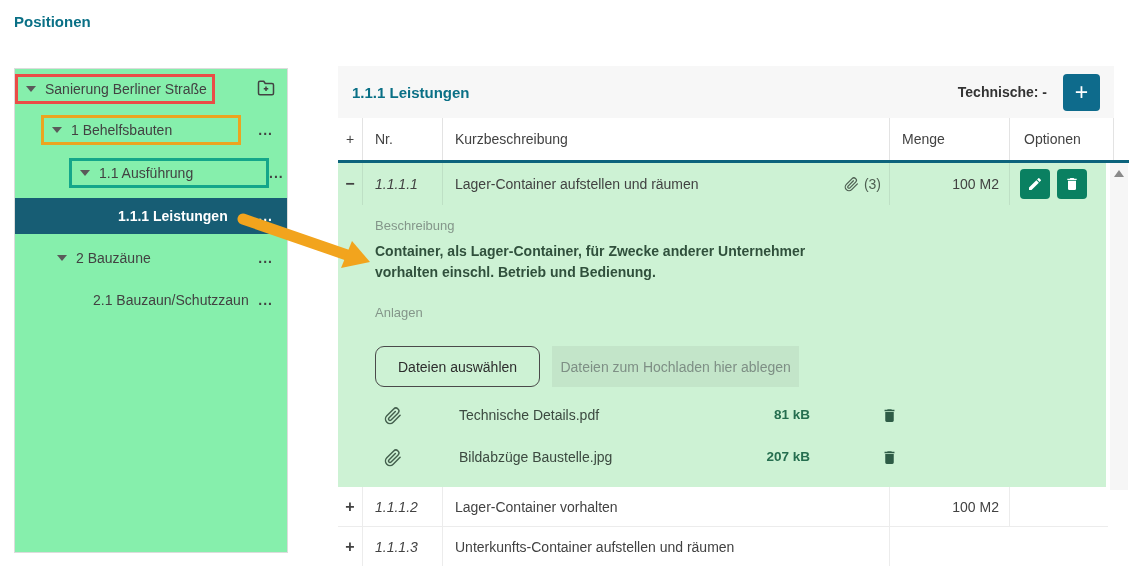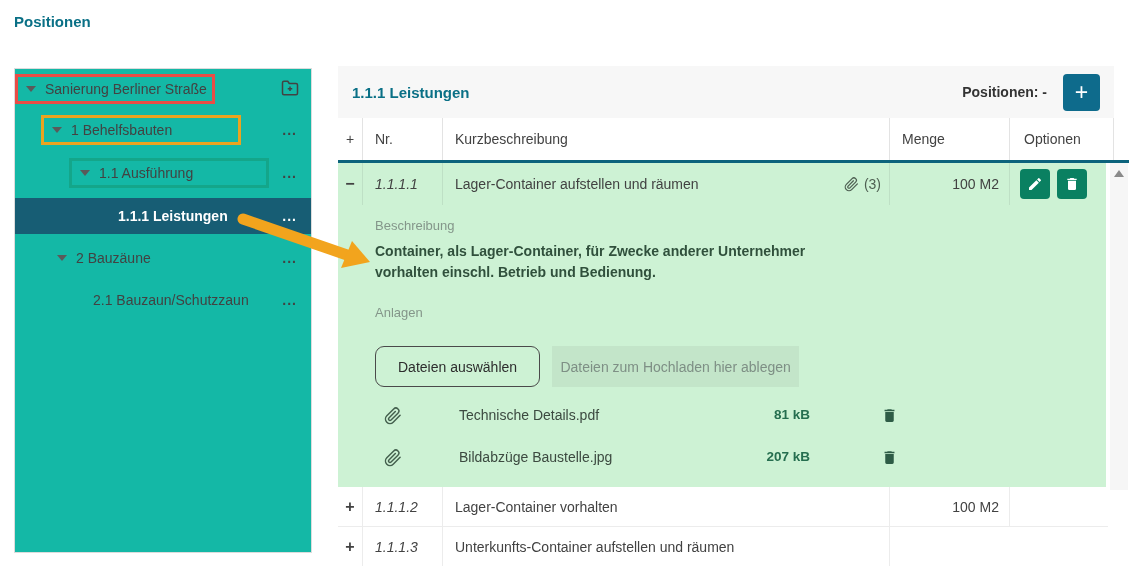--- a/index.html
+++ b/index.html
@@ -4,22 +4,22 @@
 <style>
   * { margin:0; padding:0; box-sizing:border-box; }
   html,body { width:1129px; height:566px; background:#ffffff; overflow:hidden;
               font-family:"Liberation Sans", sans-serif; }
   #app { position:relative; width:1129px; height:566px; }
 
   
   .page-title { position:absolute; left:14px; top:13px; font-size:15px; font-weight:bold; color:#0a7086; }
 
   
-  .tree-panel { position:absolute; left:14px; top:68px; width:298px; height:485px;
-                background:#14b8a6; border:1px solid #dcdcdc; }
+  .tree-panel { position:absolute; left:14px; top:68px; width:274px; height:485px;
+                background:#86efac; border:1px solid #dcdcdc; }
   .trow { position:absolute; left:0; width:100%; height:30px; display:flex; align-items:center;
           font-size:14px; color:#424242; cursor:pointer; }
   .caret { width:0; height:0; border-left:5px solid transparent; border-right:5px solid transparent;
            border-top:6px solid #5a5a5a; margin-right:9px; flex:none; }
   .ann { display:flex; align-items:center; height:30px; border:3px solid transparent;
          padding-left:8px; width:200px; flex:none; }
   .ann-red    { border-color:#ea4c46; }
   .ann-orange { border-color:#eba420; }
   .ann-teal   { border-color:#14a68a; }
   .more { margin-left:auto; margin-right:14px; background:none; border:none; font-size:14px;
@@ -151,21 +151,21 @@
     </div>
 
     <div class="trow" style="top:216px; padding-left:78px;">
       <span>2.1 Bauzaun/Schutzzaun</span>
       <button class="more">...</button>
     </div>
   </div>
 
   <div class="panel-header">
     <span class="panel-title">1.1.1 Leistungen</span>
-    <span class="total-price">Positionen: -</span>
+    <span class="total-price">Technische: -</span>
     <button class="add-btn">+</button>
   </div>
 
   <div class="thead grid-cols">
     <div>+</div>
     <div>Nr.</div>
     <div>Kurzbeschreibung</div>
     <div>Menge</div>
     <div style="padding-left:14px;">Optionen</div>
     <div></div>

